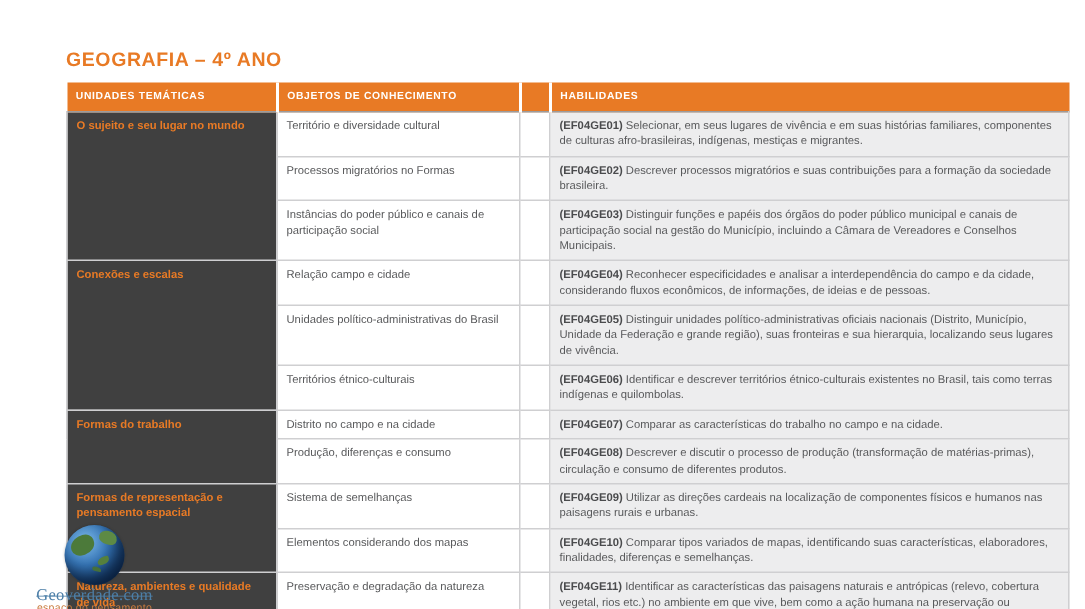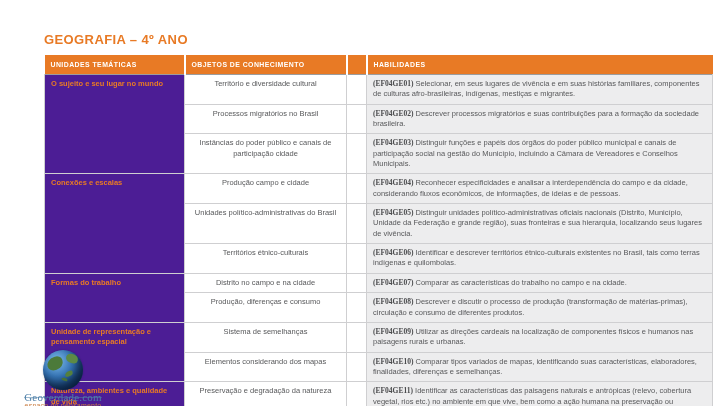--- a/index.html
+++ b/index.html
@@ -24,25 +24,25 @@
   thead th{background:var(--orange);color:#fff;font-size:6.9px;font-weight:bold;
     text-align:left;letter-spacing:.45px;padding:6px 6px;border:none;
     border-right:2px solid #fff;text-transform:uppercase;}
   thead th:last-child{border-right:none;}
 
   tbody td{border:1px solid var(--border-light);vertical-align:top;
     font-size:7.5px;line-height:1.38;color:var(--body-text);padding:4px 6px 4px 6px;}
   tbody tr.group-start td{border-top:1px solid var(--border-dark);}
   tbody tr:last-child td{border-bottom:1px solid var(--border-dark);}
 
-  td.unit-cell{color:var(--orange);font-weight:bold;background:#4c1d95;}
-  td.objeto-cell{background:#fff;text-align:center;}
+  td.unit-cell{color:var(--orange);font-weight:bold;background:#404040;}
+  td.objeto-cell{background:#fff;}
   td.spacer-cell{background:#fff;padding:0;}
   td.hab-cell{background:var(--hab-bg);}
-  td.hab-cell b{color:#4a4b4d;font-family:Liberation Serif, serif;}
+  td.hab-cell b{color:#4a4b4d;}
 
   .watermark{position:absolute;left:8px;top:350px;width:110px;text-align:center;}
   .globe{width:40px;height:40px;border-radius:50%;margin:0 auto;position:relative;
     overflow:hidden;
     background:radial-gradient(circle at 34% 28%, #7cb9e8 0%, #3574b5 40%, #16457c 75%, #0a2a52 100%);
     box-shadow:inset -5px -7px 9px rgba(0,0,10,.5), 0 0 2px rgba(0,0,0,.25);}
   .globe::before{content:"";position:absolute;left:4px;top:7px;width:16px;height:13px;
     background:#4c7a3a;border-radius:60% 40% 55% 45%;transform:rotate(-18deg);
     box-shadow:10px 14px 0 -4px #55803d;}
   .globe::after{content:"";position:absolute;right:5px;top:4px;width:12px;height:9px;
@@ -77,32 +77,32 @@
         </tr>
       </thead>
       <tbody id="tbody">
           <tr class="group-start">
             <td class="unit-cell" rowspan="3">O sujeito e seu lugar no mundo</td>
             <td class="objeto-cell">Território e diversidade cultural</td>
             <td class="spacer-cell"></td>
             <td class="hab-cell"><b>(EF04GE01)</b> Selecionar, em seus lugares de vivência e em suas histórias familiares, componentes de culturas afro-brasileiras, indígenas, mestiças e migrantes.</td>
           </tr>
           <tr>
-            <td class="objeto-cell">Processos migratórios no Brasil</td>
+            <td class="objeto-cell">Processos migratórios no Formas</td>
             <td class="spacer-cell"></td>
             <td class="hab-cell"><b>(EF04GE02)</b> Descrever processos migratórios e suas contribuições para a formação da sociedade brasileira.</td>
           </tr>
           <tr>
-            <td class="objeto-cell">Instâncias do poder público e canais de participação cidade</td>
+            <td class="objeto-cell">Instâncias do poder público e canais de participação social</td>
             <td class="spacer-cell"></td>
             <td class="hab-cell"><b>(EF04GE03)</b> Distinguir funções e papéis dos órgãos do poder público municipal e canais de participação social na gestão do Município, incluindo a Câmara de Vereadores e Conselhos Municipais.</td>
           </tr>
           <tr class="group-start">
             <td class="unit-cell" rowspan="3">Conexões e escalas</td>
-            <td class="objeto-cell">Produção campo e cidade</td>
+            <td class="objeto-cell">Relação campo e cidade</td>
             <td class="spacer-cell"></td>
             <td class="hab-cell"><b>(EF04GE04)</b> Reconhecer especificidades e analisar a interdependência do campo e da cidade, considerando fluxos econômicos, de informações, de ideias e de pessoas.</td>
           </tr>
           <tr>
             <td class="objeto-cell">Unidades político-administrativas do Brasil</td>
             <td class="spacer-cell"></td>
             <td class="hab-cell"><b>(EF04GE05)</b> Distinguir unidades político-administrativas oficiais nacionais (Distrito, Município, Unidade da Federação e grande região), suas fronteiras e sua hierarquia, localizando seus lugares de vivência.</td>
           </tr>
           <tr>
             <td class="objeto-cell">Territórios étnico-culturais</td>
@@ -114,21 +114,21 @@
             <td class="objeto-cell">Distrito no campo e na cidade</td>
             <td class="spacer-cell"></td>
             <td class="hab-cell"><b>(EF04GE07)</b> Comparar as características do trabalho no campo e na cidade.</td>
           </tr>
           <tr>
             <td class="objeto-cell">Produção, diferenças e consumo</td>
             <td class="spacer-cell"></td>
             <td class="hab-cell"><b>(EF04GE08)</b> Descrever e discutir o processo de produção (transformação de matérias-primas), circulação e consumo de diferentes produtos.</td>
           </tr>
           <tr class="group-start">
-            <td class="unit-cell" rowspan="2">Unidade de representação e pensamento espacial</td>
+            <td class="unit-cell" rowspan="2">Formas de representação e pensamento espacial</td>
             <td class="objeto-cell">Sistema de semelhanças</td>
             <td class="spacer-cell"></td>
             <td class="hab-cell"><b>(EF04GE09)</b> Utilizar as direções cardeais na localização de componentes físicos e humanos nas paisagens rurais e urbanas.</td>
           </tr>
           <tr>
             <td class="objeto-cell">Elementos considerando dos mapas</td>
             <td class="spacer-cell"></td>
             <td class="hab-cell"><b>(EF04GE10)</b> Comparar tipos variados de mapas, identificando suas características, elaboradores, finalidades, diferenças e semelhanças.</td>
           </tr>
           <tr class="group-start">

